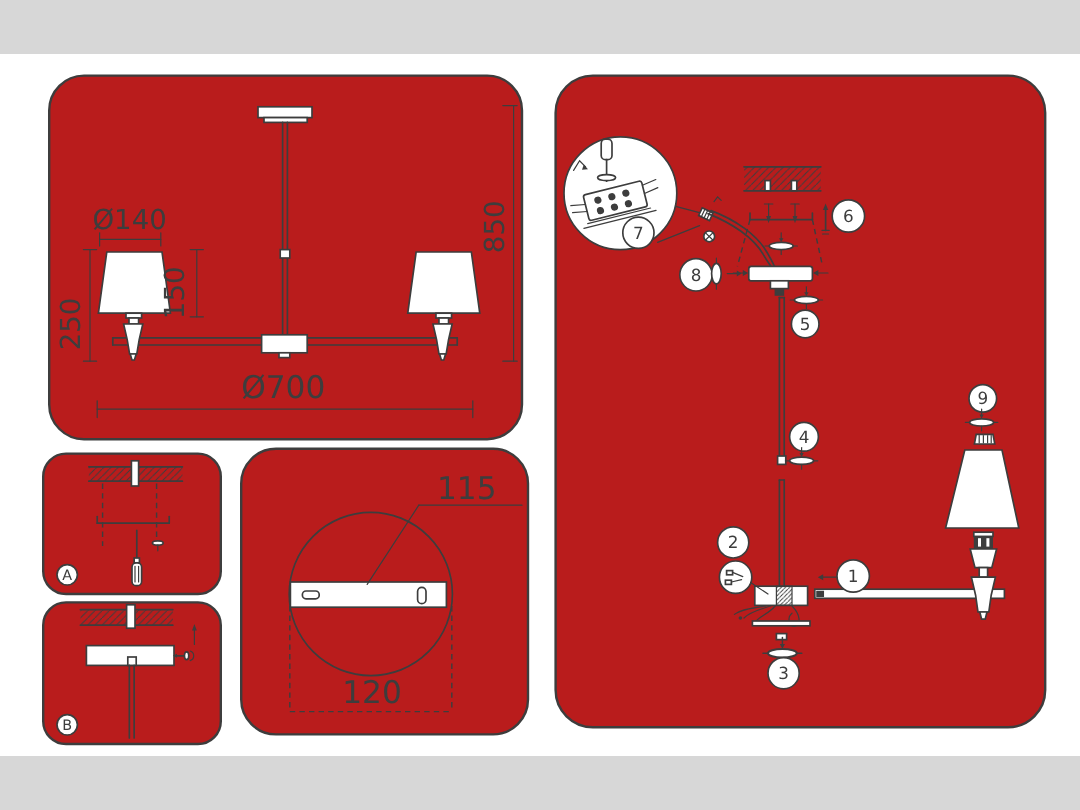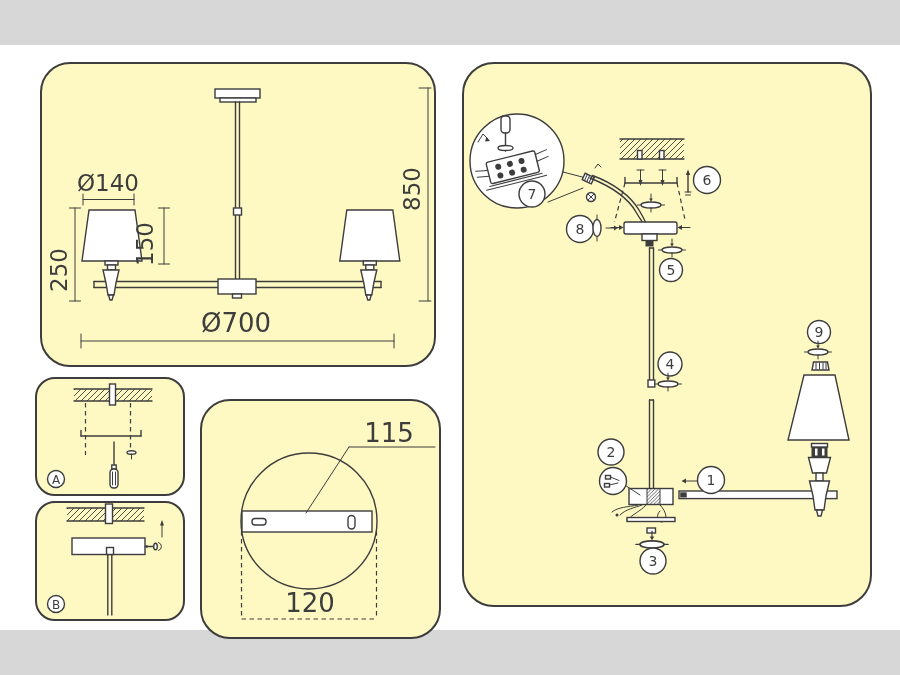--- a/index.html
+++ b/index.html
@@ -1,19 +1,19 @@
 <!DOCTYPE html>
 <html><head>
 <meta charset="utf-8">
 <style>
   html,body{margin:0;padding:0;}
   #stage{position:relative;width:900px;height:675px;background:#ffffff;overflow:hidden;
          font-family:"DejaVu Sans","Liberation Sans",sans-serif;}
   .letterbox{position:absolute;left:0;width:900px;height:45px;background:#d7d7d7;}
-  .panel{position:absolute;background:#fef9c3;border:2px solid #3d3d3d;box-sizing:border-box;}
+  .panel{position:absolute;background:#b91c1c;border:2px solid #3d3d3d;box-sizing:border-box;}
   svg{display:block;}
   .lw{stroke:#3d3d3d;stroke-width:1.4;fill:none;stroke-linecap:round;}
   .lt{stroke:#3d3d3d;stroke-width:1;fill:none;stroke-linecap:round;}
   .fw{fill:#ffffff;stroke:#3d3d3d;stroke-width:1.4;}
   .fd{fill:#3d3d3d;stroke:none;}
   .dsh{stroke:#3d3d3d;stroke-width:1.2;fill:none;stroke-dasharray:4.5 3.5;}
   .dim{fill:#3d3d3d;font-family:"DejaVu Sans","Liberation Sans",sans-serif;}
   .bdg{fill:#3d3d3d;font-size:14px;text-anchor:middle;}
   .bsm{fill:#3d3d3d;font-size:12px;text-anchor:middle;}
 </style>
@@ -160,21 +160,21 @@
         <line class="lt" x1="125" y1="34" x2="125" y2="21"></line>
         <polygon class="fd" points="123,22.5 127,22.5 125,17"></polygon>
       </g>
       <g>
         <circle class="fw" cx="19" cy="101" r="8.5"></circle>
         <text class="bsm" x="19" y="105.5">B</text>
       </g>
     </svg>
   </div>
 
-  <div class="panel" style="left:200px;top:399px;width:241px;height:240px;border-radius:30px;">
+  <div class="panel" style="left:200px;top:373px;width:241px;height:240px;border-radius:30px;">
     <svg width="237" height="241" viewBox="0 0 237 241">
       <g>
         <circle class="lw" cx="107" cy="120" r="68" fill="#ffffff"></circle>
         <rect class="fw" x="40" y="110" width="130" height="21"></rect>
         <rect class="fw" x="50" y="117.5" width="14" height="6.5" rx="3"></rect>
         <rect class="fw" x="146" y="114.5" width="7" height="13.5" rx="3.5"></rect>
       </g>
       <g>
         <text class="dim" x="187" y="41" font-size="26" text-anchor="middle">115</text>
         <line class="lt" x1="147" y1="46" x2="233" y2="46"></line>

